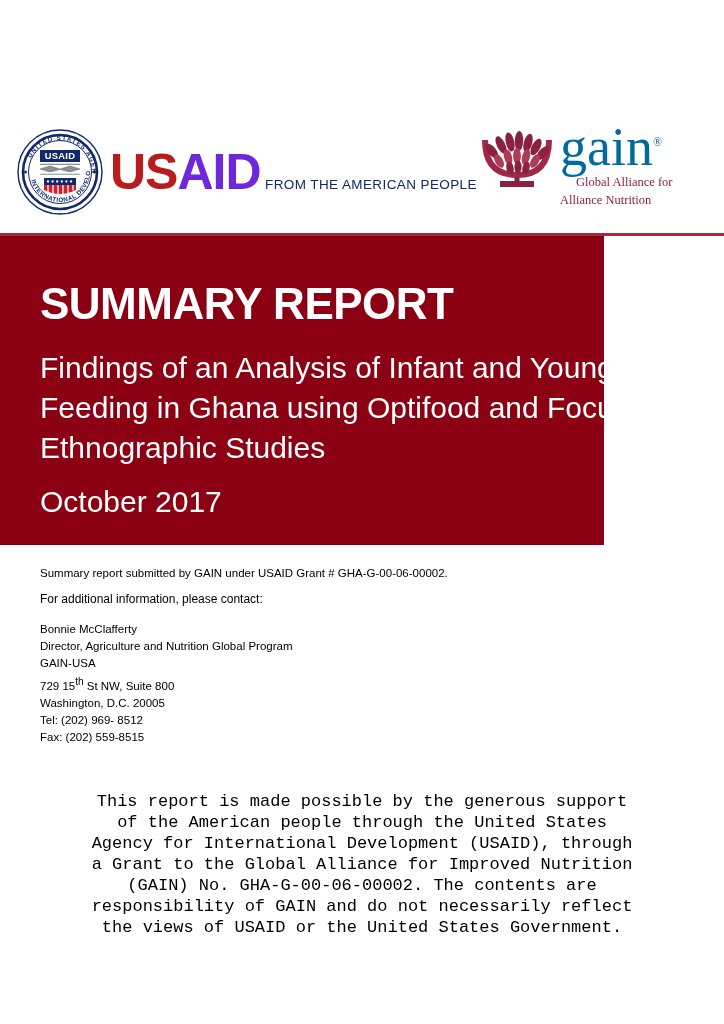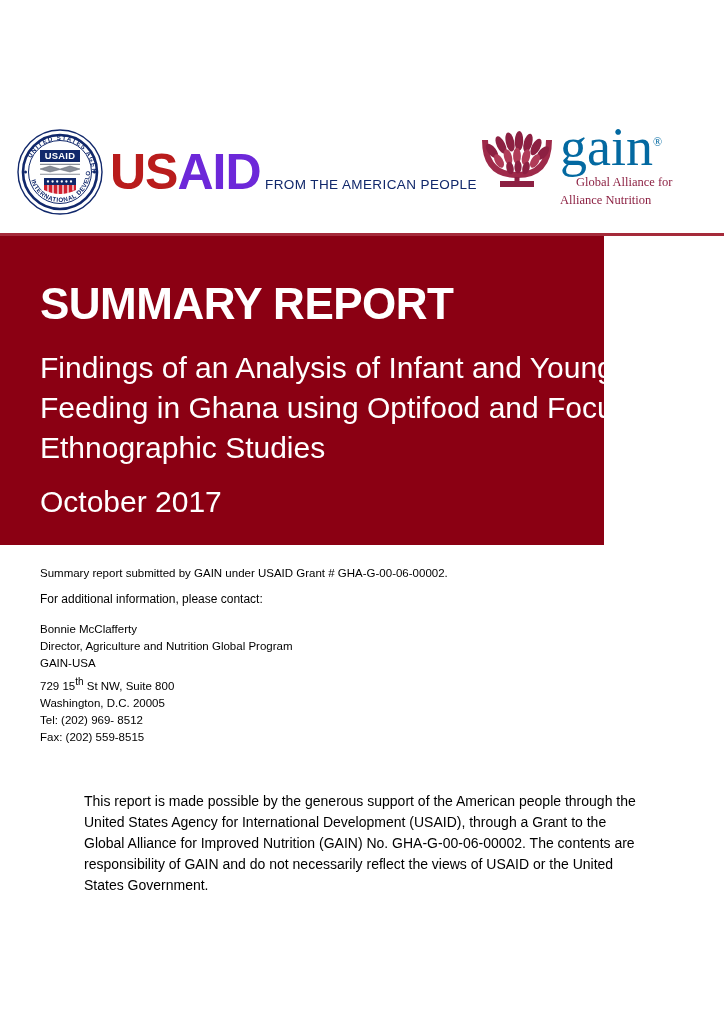--- a/index.html
+++ b/index.html
@@ -198,25 +198,25 @@
     font-size: 10px;
     vertical-align: super;
     margin-top: 16px;
   }
 
   .disclaimer {
     position: absolute;
     left: 84px;
     top: 246px;
     width: 556px;
-    font-family: Liberation Sans, sans-serif;
-    font-size: 14px;
+    font-family: Liberation Mono, monospace;
+    font-size: 17px;
     line-height: 21px;
     color: #000000;
-    text-align: left;
+    text-align: center;
   }
 </style>
 </head>
 <body>
 
 <div class="logo-bar">
 
   <div class="usaid-lockup">
     <span class="usaid-seal">
       <svg width="88" height="88" viewBox="0 0 88 88" xmlns="http://www.w3.org/2000/svg">

